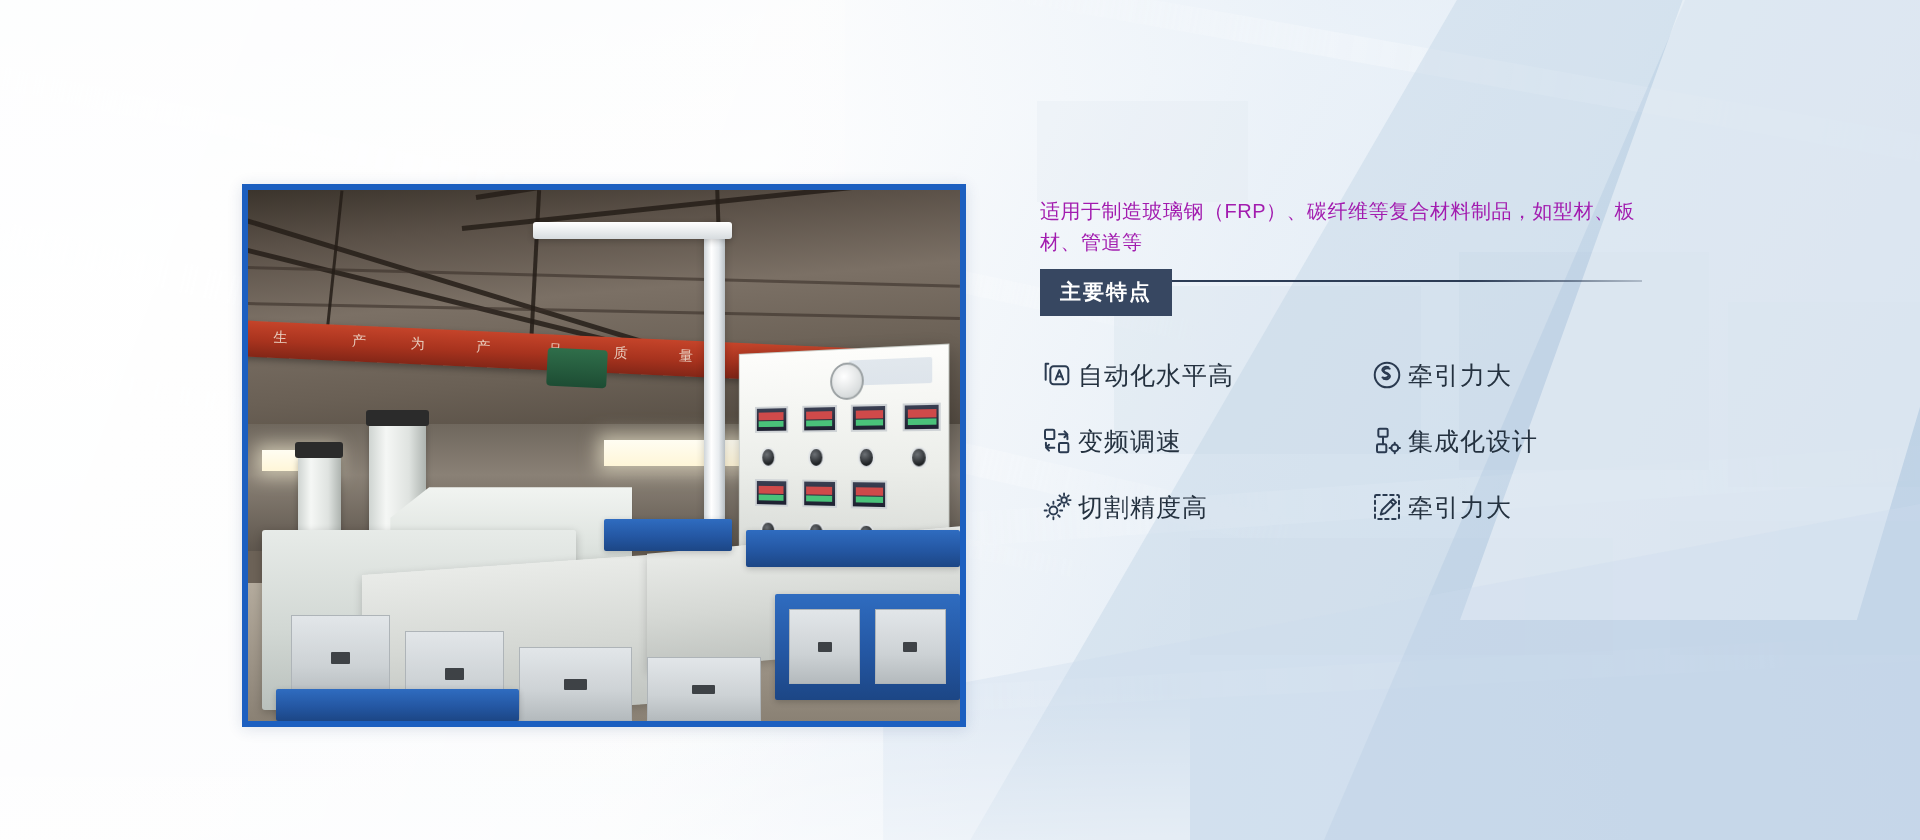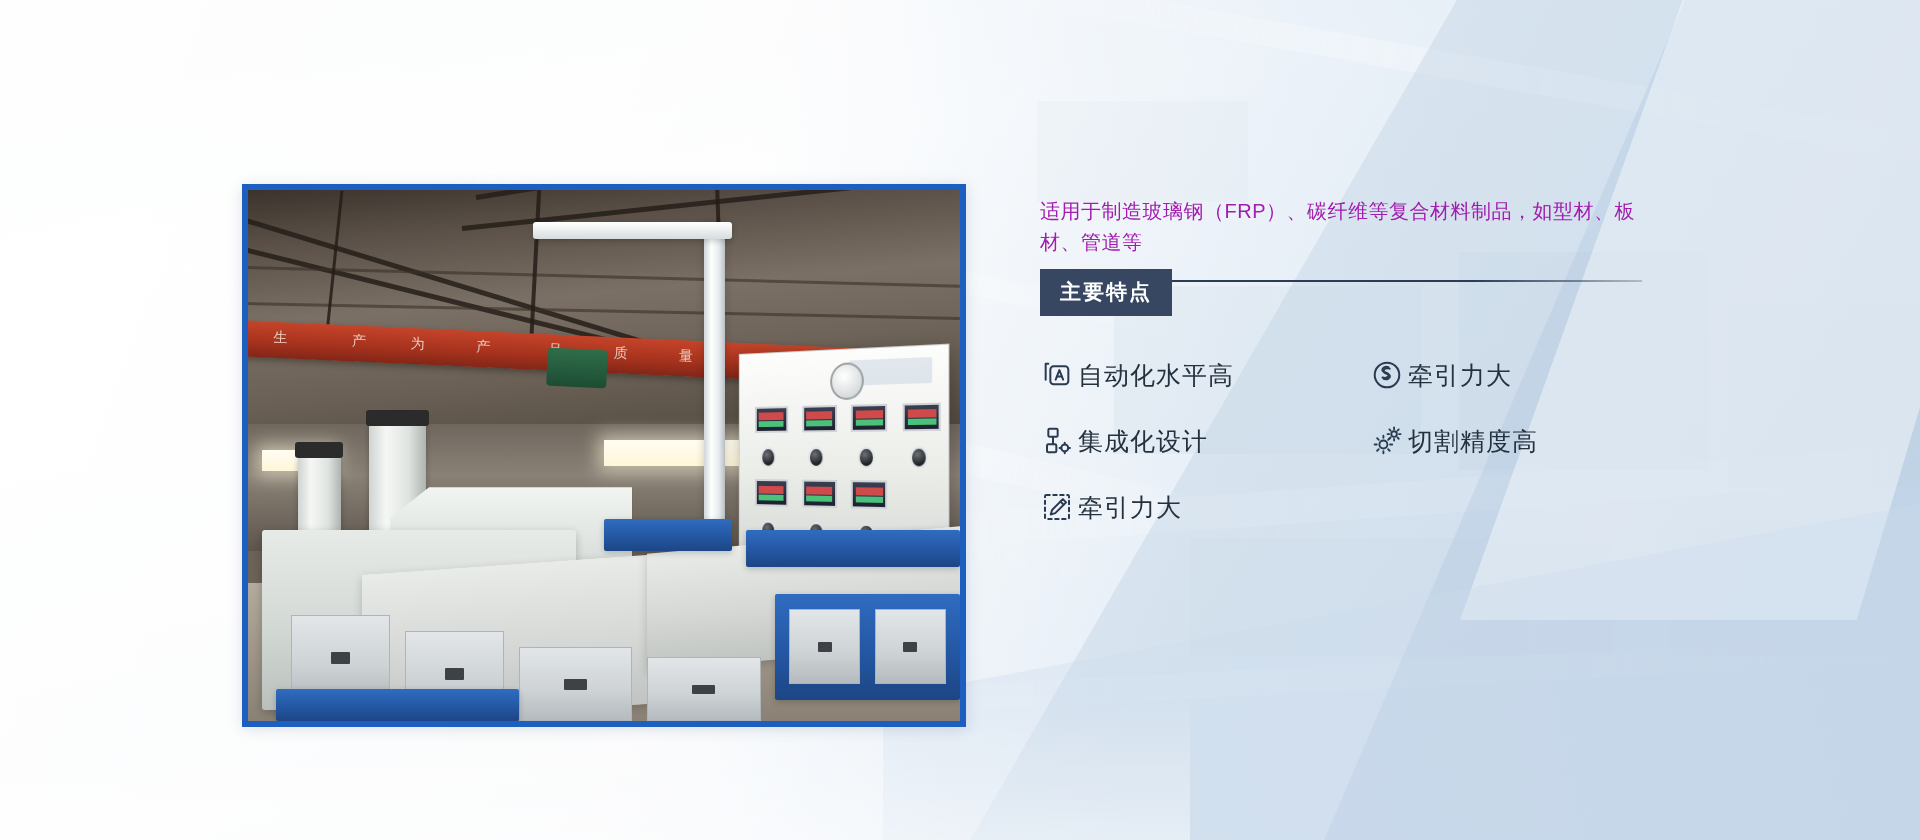--- a/index.html
+++ b/index.html
@@ -470,20 +470,33 @@
         <span class="ico">
           <svg viewBox="0 0 24 24" fill="none" stroke="currentColor" stroke-width="1.5" stroke-linecap="round" stroke-linejoin="round">
             <circle cx="12" cy="12" r="9.2"></circle>
             <path d="M14 7.2c-2.6-.9-4.6.3-4.6 2 0 2 4.8 1.7 4.8 3.7 0 1.7-2.1 2.9-4.7 2"></path>
             <path d="M13.1 6.2c-2.6-.9-4.6.3-4.6 2 0 2 4.8 1.7 4.8 3.7 0 1.7-2.1 2.9-4.7 2"></path>
           </svg>
         </span>
         <span class="txt">牵引力大</span>
       </div>
 
+      <div class="feature">
+        <span class="ico">
+          <svg viewBox="0 0 24 24" fill="none" stroke="currentColor" stroke-width="1.5" stroke-linecap="round" stroke-linejoin="round">
+            <rect x="3" y="3.5" width="7" height="7" rx="1"></rect>
+            <rect x="13.5" y="13.5" width="7" height="7" rx="1"></rect>
+            <path d="M13.5 7h4.3a2 2 0 0 1 2 2v1.6"></path>
+              <path d="M17.6 4.8 19.8 7l-2.2 2.2"></path>
+            <path d="M10 17h-4.3a2 2 0 0 1-2-2v-1.6"></path>
+              <path d="M6 19.2 3.8 17 6 14.8"></path>
+          </svg>
+        </span>
+        <span class="txt">变频调速</span>
+      </div>
 
       <div class="feature">
         <span class="ico">
           <svg viewBox="0 0 24 24" fill="none" stroke="currentColor" stroke-width="1.5" stroke-linecap="round" stroke-linejoin="round">
             <rect x="5.5" y="2.8" width="7" height="6" rx="1"></rect>
             <rect x="4.5" y="14.5" width="7" height="6" rx="1"></rect>
             <path d="M9 8.8v5.7"></path>
             <circle cx="17.8" cy="17.2" r="2.6"></circle>
             <path d="M17.8 13.3v1.2M17.8 19.9v1.2M13.9 17.2h1.2M20.5 17.2h1.2"></path>
           </svg>

